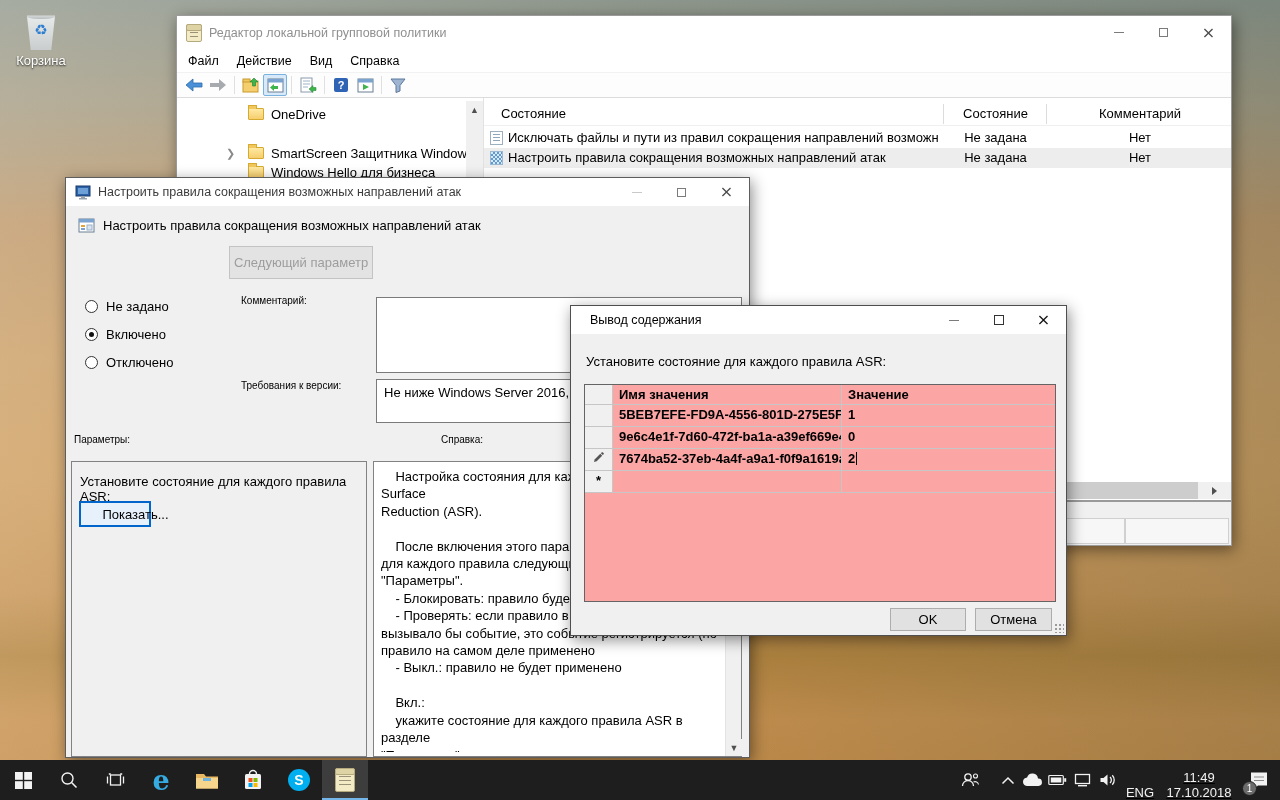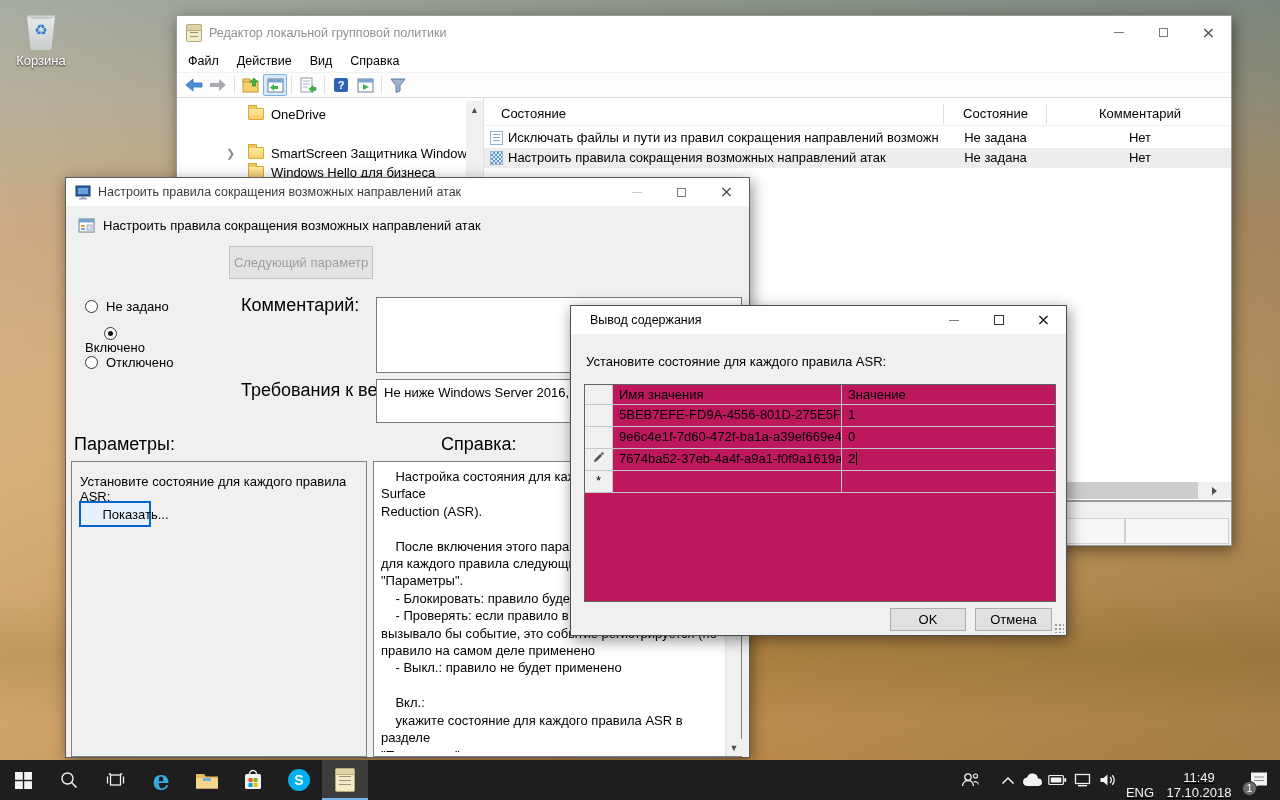--- a/index.html
+++ b/index.html
@@ -86,36 +86,36 @@
   .pd-heading{ position:absolute; left:12px; top:40px; display:flex; align-items:center; }
   .pd-heading span{ margin-left:8px; }
   .btn{ background:#e1e1e1; border:1px solid #adadad; font-size:13px; font-family:inherit; display:flex; align-items:center; justify-content:center; }
   .btn.disabled{ color:#9d9d9d; background:#e3e3e3; border-color:#c3c3c3; }
   .btn.focused{ border:2px solid #0066cc; background:#e7f1fb;padding-left:41px; }
   .btn-prev{ position:absolute; left:12px; top:68px; width:141px; height:33px; }
   .btn-next{ position:absolute; left:163px; top:68px; width:144px; height:33px; }
   .radio-row{ position:absolute; left:19px; display:flex; align-items:center; }
   .radio{ width:13px; height:13px; border:1px solid #333; border-radius:50%; background:#fff; position:relative; margin-right:8px; flex:none; }
   .radio.checked::after{ content:""; position:absolute; inset:3px; background:#111; border-radius:50%; }
-  .pd-label{ position:absolute; font-size:18px; }
+  .pd-label{ position:absolute; font-size:10px; }
   .comment-box{ position:absolute; left:310px; top:119px; width:366px; height:76px; background:#fff; border:1px solid #7a7a7a; resize:none; font-family:inherit; font-size:13px; }
   .version-box{ position:absolute; left:310px; top:201px; width:366px; height:44px; background:#fff; border:1px solid #7a7a7a; padding:5px 7px; overflow:hidden; white-space:nowrap; }
   .params-box{ position:absolute; left:5px; top:283px; width:296px; height:296px; background:#f0f0f0; border:1px solid #828282; }
   .params-text{ position:absolute; left:8px; top:12px; }
   .btn-show{ position:absolute; left:7px; top:39px; width:72px; height:26px; }
   .help-box{ position:absolute; left:307px; top:283px; width:369px; height:296px; background:#fff; border:1px solid #828282; }
   .help-text{ position:absolute; left:7px; top:6px; right:22px; bottom:4px; white-space:pre-wrap; font-size:13px; line-height:17.4px; overflow:hidden; }
   .help-scroll{ position:absolute; right:0; top:0; width:16px; bottom:0; background:#f0f0f0; border-left:1px solid #e3e3e3; }
   .help-scroll .up{ position:absolute; top:0; }
   .help-scroll .down{ position:absolute; bottom:0; }
 
   
   .content-dialog{ left:570px; top:305px; width:497px; height:331px; z-index:30; border-color:#4f4f4f; }
   .cd-label{ position:absolute; left:15px; top:48px; }
-  .ct-table{ position:absolute; left:13px; top:78px; width:472px; height:218px; background:#be185d; border:1px solid #646464; }
+  .ct-table{ position:absolute; left:13px; top:78px; width:472px; height:218px; background:#fca5a5; border:1px solid #646464;font-weight:bold; }
   .ct-row{ display:flex; height:22px; }
   .ct-row.header{ height:20px; }
   .ct-cell{ border-right:1px solid #c6c6c6; border-bottom:1px solid #c6c6c6; padding:2px 6px; font-size:13px; white-space:nowrap; overflow:hidden; }
   .ct-sel{ width:28px; background:#f0f0f0; flex:none; text-align:center; padding:2px 0; }
   .ct-name{ width:229px; flex:none; }
   .ct-val{ flex:1; border-right:none; }
   .caret{ display:inline-block; width:1px; height:13px; background:#000; vertical-align:-2px; margin-left:1px; }
   .btn-ok{ position:absolute; left:319px; top:302px; width:76px; height:23px; }
   .btn-cancel{ position:absolute; left:404px; top:302px; width:77px; height:23px; }
   .grip{ position:absolute; right:2px; bottom:2px; width:10px; height:10px;
@@ -323,21 +323,21 @@
         </svg>
       <span>Настроить правила сокращения возможных направлений атак</span>
     </div>
 
     <button class="btn btn-next disabled">Следующий параметр</button>
 
     <div class="radio-row" style="top:121px;">
       <span class="radio"></span>
       <span>Не задано</span>
     </div>
-    <div class="radio-row" style="top:149px;flex-direction:column;">
+    <div class="radio-row" style="top:149px;">
       <span class="radio checked"></span>
       <span>Включено</span>
     </div>
     <div class="radio-row" style="top:177px;">
       <span class="radio"></span>
       <span>Отключено</span>
     </div>
 
     <div class="pd-label" style="left:175px;top:117px;">Комментарий:</div>
     <textarea class="comment-box" style=""></textarea>

